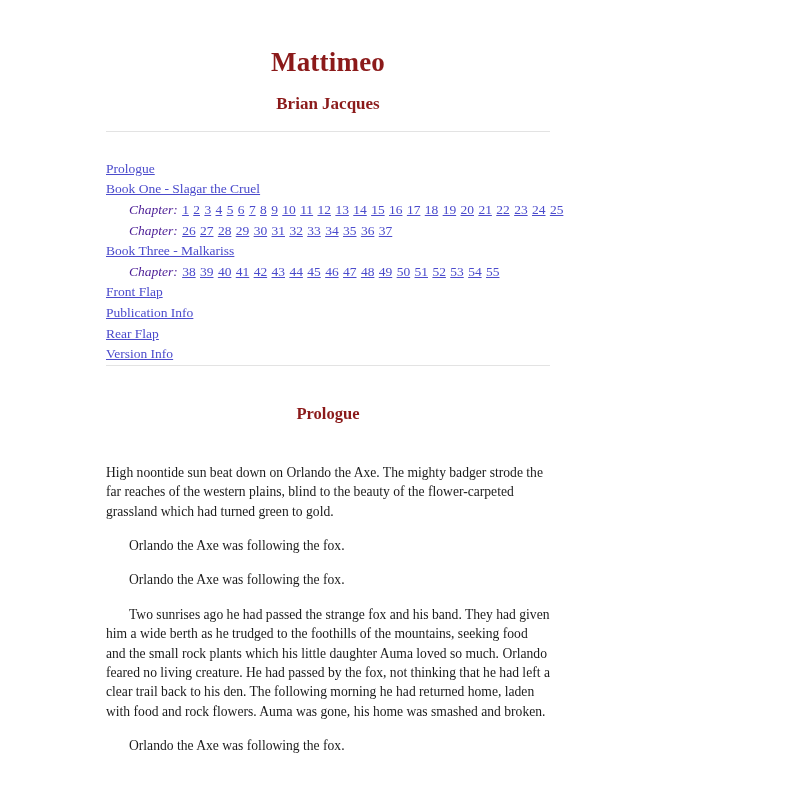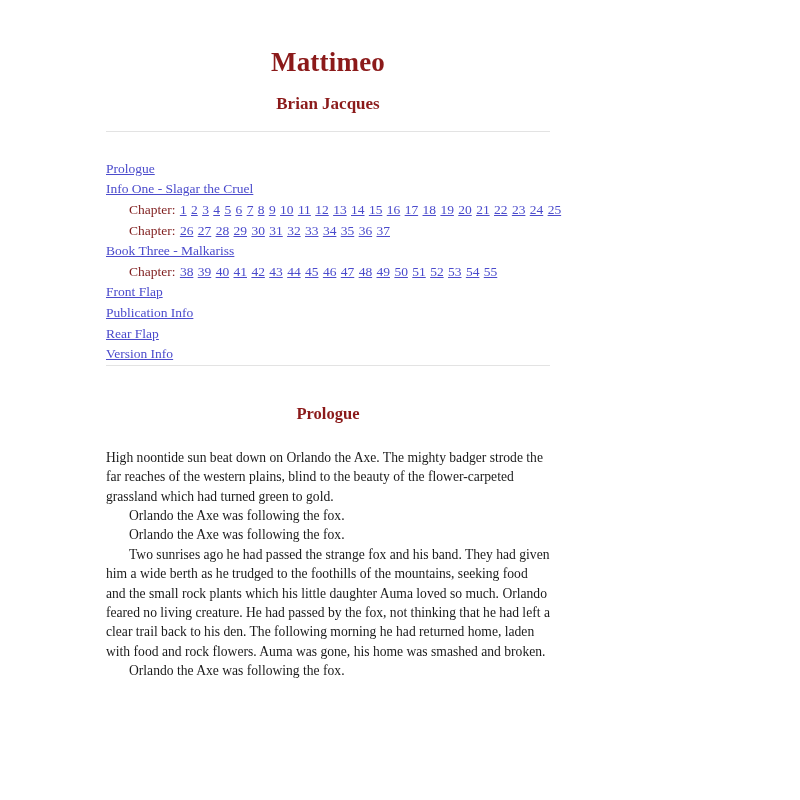--- a/index.html
+++ b/index.html
@@ -60,21 +60,22 @@
     text-decoration: underline;
   }
   .toc-line {
     white-space: nowrap;
   }
   .chapter-line {
     padding-left: 23px;
     white-space: nowrap;
   }
   .chapter-label {
-    color: #7f1d1d;
+    color: #4c1d95;
+    font-style: italic;
   }
   .chapter-line a {
     margin-left: 1px;
   }
 
   
   .section-heading {
     text-align: center;
     font-size: 16.5px;
     font-weight: bold;
@@ -82,21 +83,21 @@
     margin: 0;
     padding-top: 38px;
   }
   .body-text {
     padding-top: 24px;
     font-size: 13.6px;
     line-height: 19.4px;
     text-align: left;
   }
   .body-text p {
-    margin: 0 0 0 0;
+    margin: 15px 0 0 0;
     text-indent: 23px;
   }
   .body-text p.no-indent {
     text-indent: 0;
   }
 </style>
 </head>
 <body>
 
 <div class="page">
@@ -108,21 +109,21 @@
 
   <hr class="rule rule-top">
 
   <div class="toc">
 
     <div class="toc-line">
       <a href="#prologue">Prologue</a>
     </div>
 
     <div class="toc-line">
-      <a href="#book1">Info One - Slagar the Cruel</a>
+      <a href="#book1">Book One - Slagar the Cruel</a>
     </div>
     <div class="chapter-line">
       <span class="chapter-label">Chapter:</span><span class="chapter-links"> <a href="#ch1">1</a> <a href="#ch2">2</a> <a href="#ch3">3</a> <a href="#ch4">4</a> <a href="#ch5">5</a> <a href="#ch6">6</a> <a href="#ch7">7</a> <a href="#ch8">8</a> <a href="#ch9">9</a> <a href="#ch10">10</a> <a href="#ch11">11</a> <a href="#ch12">12</a> <a href="#ch13">13</a> <a href="#ch14">14</a> <a href="#ch15">15</a> <a href="#ch16">16</a> <a href="#ch17">17</a> <a href="#ch18">18</a> <a href="#ch19">19</a> <a href="#ch20">20</a> <a href="#ch21">21</a> <a href="#ch22">22</a> <a href="#ch23">23</a> <a href="#ch24">24</a> <a href="#ch25">25</a></span>
     </div>
 
     <div class="chapter-line">
       <span class="chapter-label">Chapter:</span><span class="chapter-links"> <a href="#ch26">26</a> <a href="#ch27">27</a> <a href="#ch28">28</a> <a href="#ch29">29</a> <a href="#ch30">30</a> <a href="#ch31">31</a> <a href="#ch32">32</a> <a href="#ch33">33</a> <a href="#ch34">34</a> <a href="#ch35">35</a> <a href="#ch36">36</a> <a href="#ch37">37</a></span>
     </div>
 
     <div class="toc-line">

